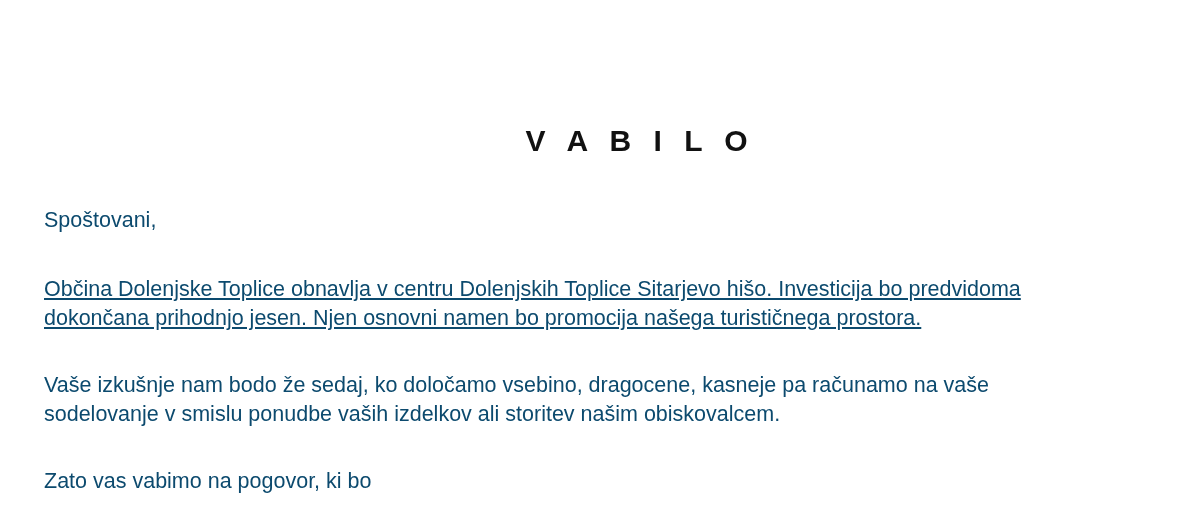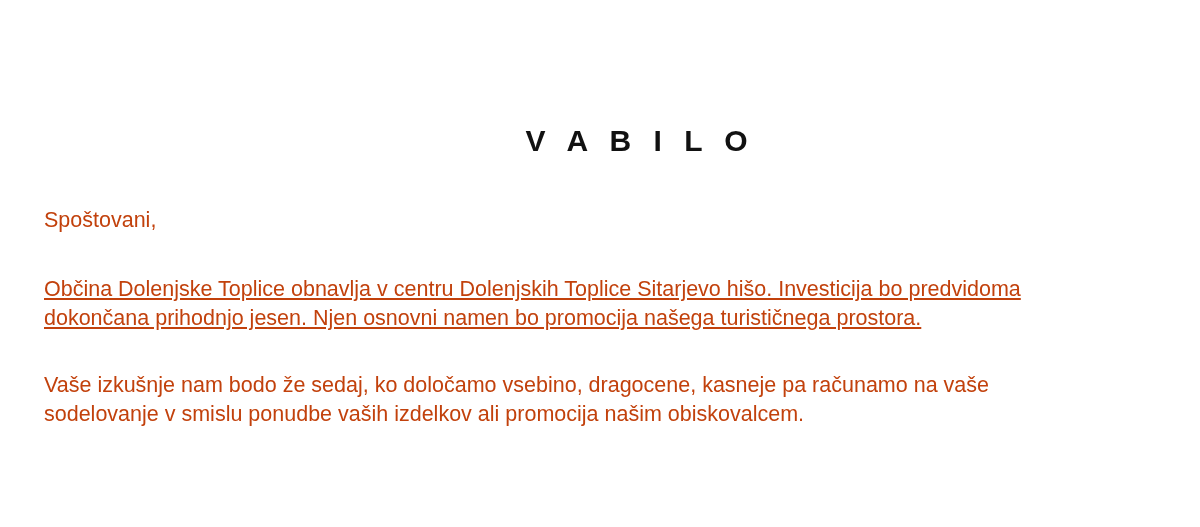--- a/index.html
+++ b/index.html
@@ -30,21 +30,21 @@
     font-size: 30px;
     font-weight: bold;
     letter-spacing: 7px;
     color: #111111;
   }
   .body-block {
     position: absolute;
     left: 4px;
     font-size: 21.5px;
     line-height: 29px;
-    color: #c2410c;
+    color: #0c4a6e;
     width: 1110px;
     text-align: left;
     white-space: pre-line;
   }
   .greeting { top: 206px; }
   .para-1 { top: 275px; text-decoration: underline; }
   .para-2 { top: 371px; }
   .para-3 { top: 467px; }
 </style>
 </head>
@@ -53,16 +53,17 @@
 <div class="page">
 
   <div class="doc-title">V A B I L O</div>
 
   <div class="body-block greeting">Spoštovani,</div>
 
   <div class="body-block para-1">Občina Dolenjske Toplice obnavlja v centru Dolenjskih Toplice Sitarjevo hišo. Investicija bo predvidoma
 dokončana prihodnjo jesen. Njen osnovni namen bo promocija našega turističnega prostora.</div>
 
   <div class="body-block para-2">Vaše izkušnje nam bodo že sedaj, ko določamo vsebino, dragocene, kasneje pa računamo na vaše
-sodelovanje v smislu ponudbe vaših izdelkov ali promocija našim obiskovalcem.</div>
+sodelovanje v smislu ponudbe vaših izdelkov ali storitev našim obiskovalcem.</div>
 
+  <div class="body-block para-3">Zato vas vabimo na pogovor, ki bo</div>
 
 </div>
 
 </body></html>

